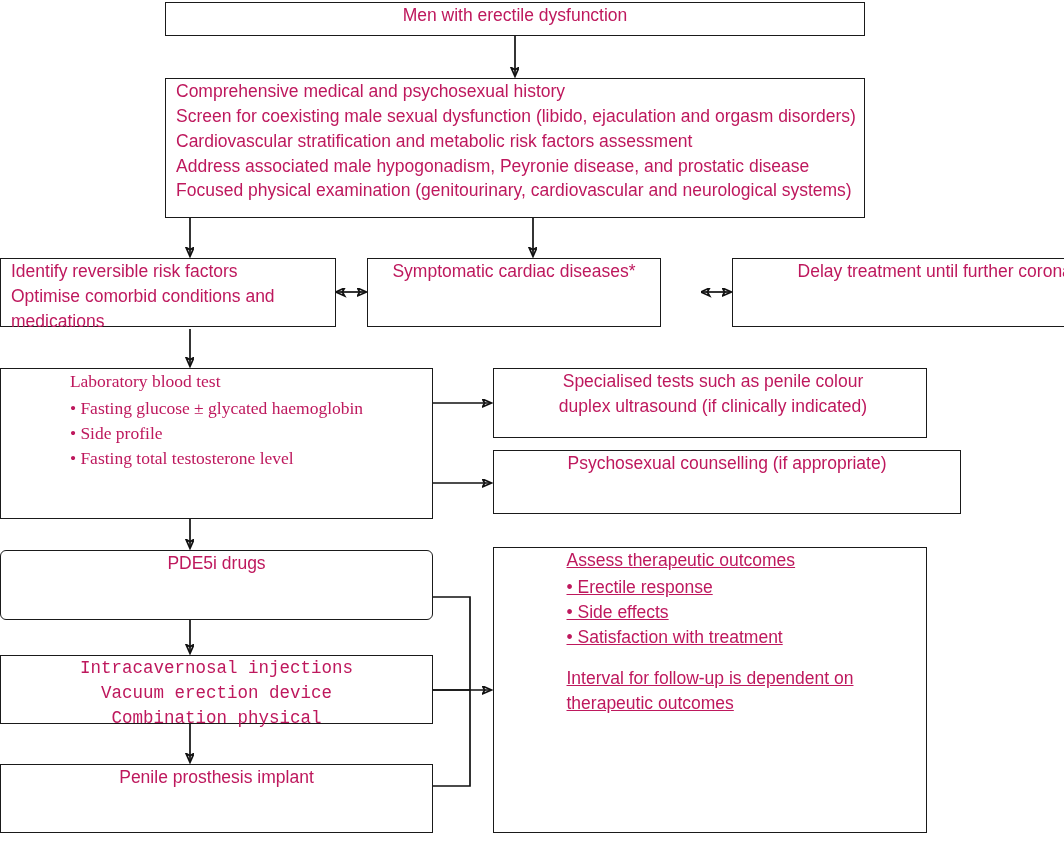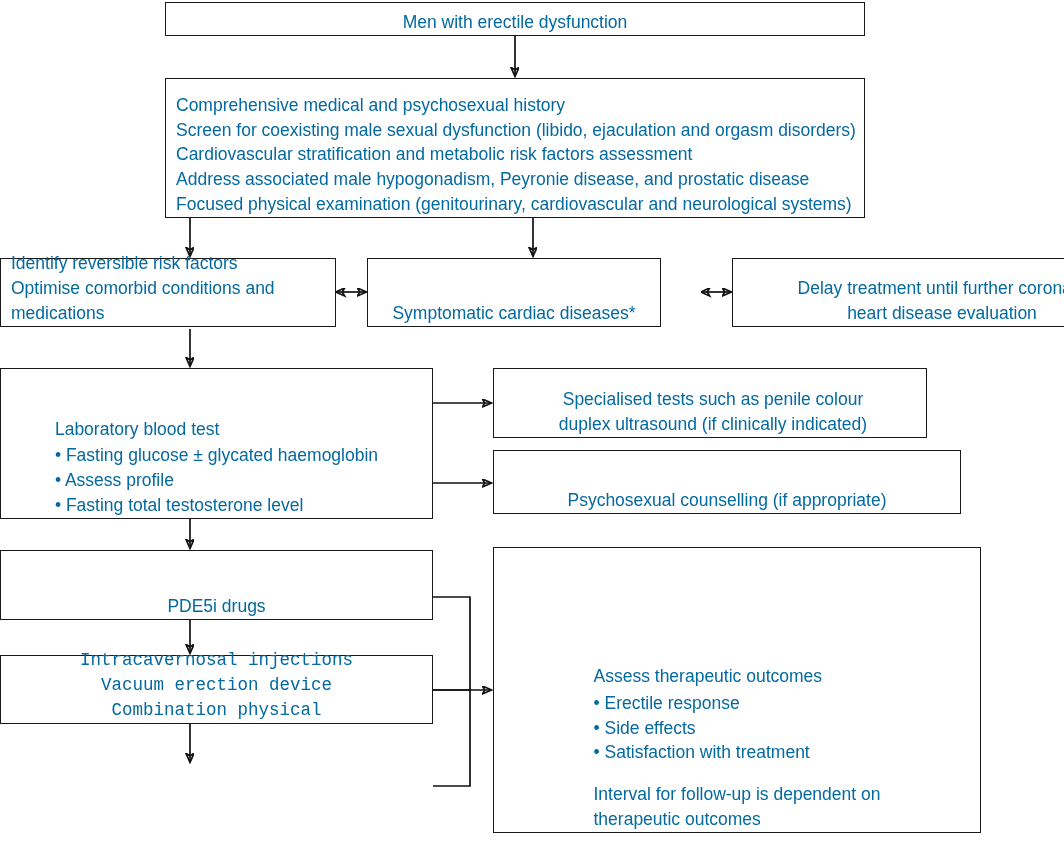--- a/index.html
+++ b/index.html
@@ -18,24 +18,24 @@
     background: #ffffff;
     overflow: hidden;
   }
   .box {
     position: absolute;
     box-sizing: border-box;
     border: 1.6px solid #1a1a1a;
     background: #ffffff;
     display: flex;
     flex-direction: column;
-    justify-content: flex-end;
+    justify-content: flex-start;
     font-size: 17.5px;
     line-height: 1.42;
-    color: #0369a1;
+    color: #be185d;
     z-index: 2;
   }
   .box .line { white-space: nowrap; }
   .center { text-align: center; align-items: center; }
   .left-text { text-align: left; }
   .pad-l { padding-left: 10px; padding-right: 8px; }
   .inner-block {
     display: inline-block;
     text-align: left;
   }
@@ -117,55 +117,57 @@
     <div class="line">Address associated male hypogonadism, Peyronie disease, and prostatic disease</div>
     <div class="line">Focused physical examination (genitourinary, cardiovascular and neurological systems)</div>
   </div>
 
   <div class="box center" style="left:367px; top:258px; width:294px; height:69px;">
     <div class="line">Symptomatic cardiac diseases*</div>
   </div>
 
   <div class="box center" style="left:732px; top:258px; width:396px; height:69px;padding-left:24px;">
     <div class="line">Delay treatment until further coronary</div>
-    <div class="line">heart disease evaluation</div>
   </div>
 
-  <div class="box center" style="left:0px; top:368px; width:433px; height:151px;">
+  <div class="box center" style="left:0px; top:368px; width:433px; height:151px;font-family:Liberation Serif, serif;">
     <div class="inner-block">
       <div class="line blk-title">Laboratory blood test</div>
       <ul class="bullets">
         <li>• Fasting glucose ± glycated haemoglobin</li>
-        <li>• Assess profile</li>
+        <li>• Side profile</li>
         <li>• Fasting total testosterone level</li>
       </ul>
     </div>
   </div>
 
   <div class="box center" style="left:493px; top:368px; width:434px; height:70px;padding-left:6px;">
     <div class="line">Specialised tests such as penile colour</div>
     <div class="line">duplex ultrasound (if clinically indicated)</div>
   </div>
 
   <div class="box center" style="left:493px; top:450px; width:468px; height:64px;">
     <div class="line">Psychosexual counselling (if appropriate)</div>
   </div>
 
-  <div class="box center" style="left:0px; top:550px; width:433px; height:70px;">
+  <div class="box center" style="left:0px; top:550px; width:433px; height:70px;border-radius:6px;">
     <div class="line">PDE5i drugs</div>
   </div>
 
   <div class="box center" style="left:0px; top:655px; width:433px; height:69px;font-family:Liberation Mono, monospace;">
     <div class="line">Intracavernosal injections</div>
     <div class="line">Vacuum erection device</div>
     <div class="line">Combination physical</div>
   </div>
 
+  <div class="box center" style="left:0px; top:764px; width:433px; height:69px;">
+    <div class="line">Penile prosthesis implant</div>
+  </div>
 
-  <div class="box center" style="left:493px; top:547px; width:488px; height:286px;">
+  <div class="box center" style="left:493px; top:547px; width:434px; height:286px;text-decoration:underline;">
     <div class="inner-block">
       <div class="line blk-title">Assess therapeutic outcomes</div>
       <ul class="bullets">
         <li>• Erectile response</li>
         <li>• Side effects</li>
         <li>• Satisfaction with treatment</li>
       </ul>
       <div class="gap"></div>
       <div class="line">Interval for follow-up is dependent on</div>
       <div class="line">therapeutic outcomes</div>

